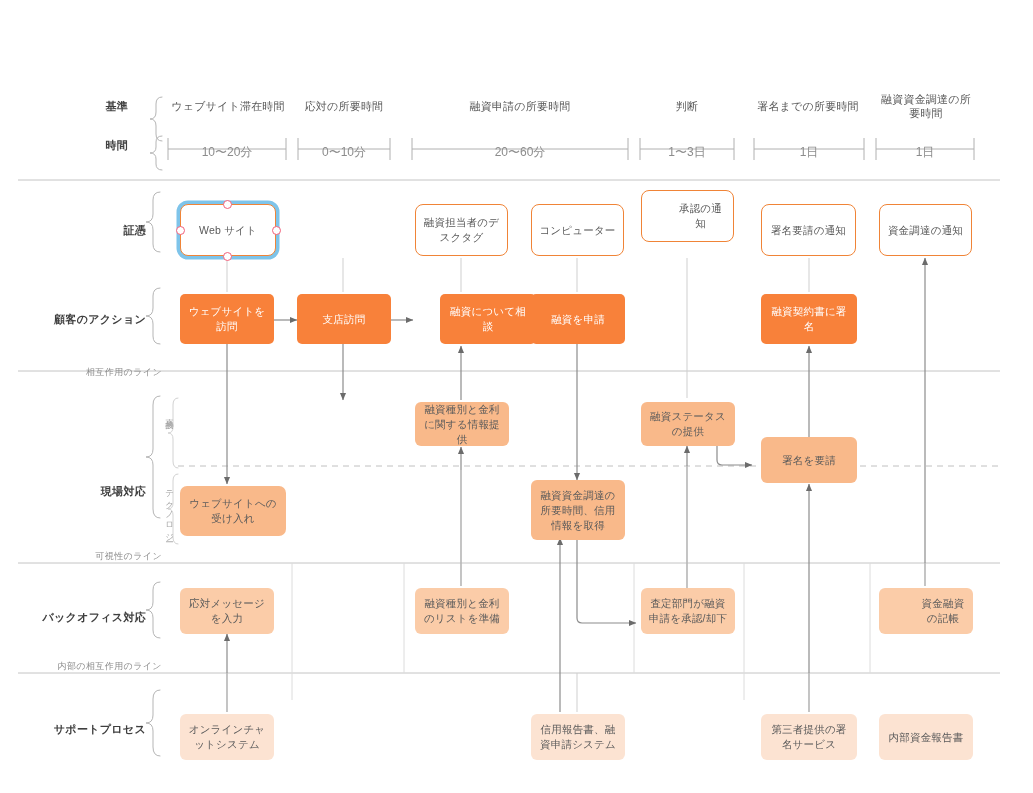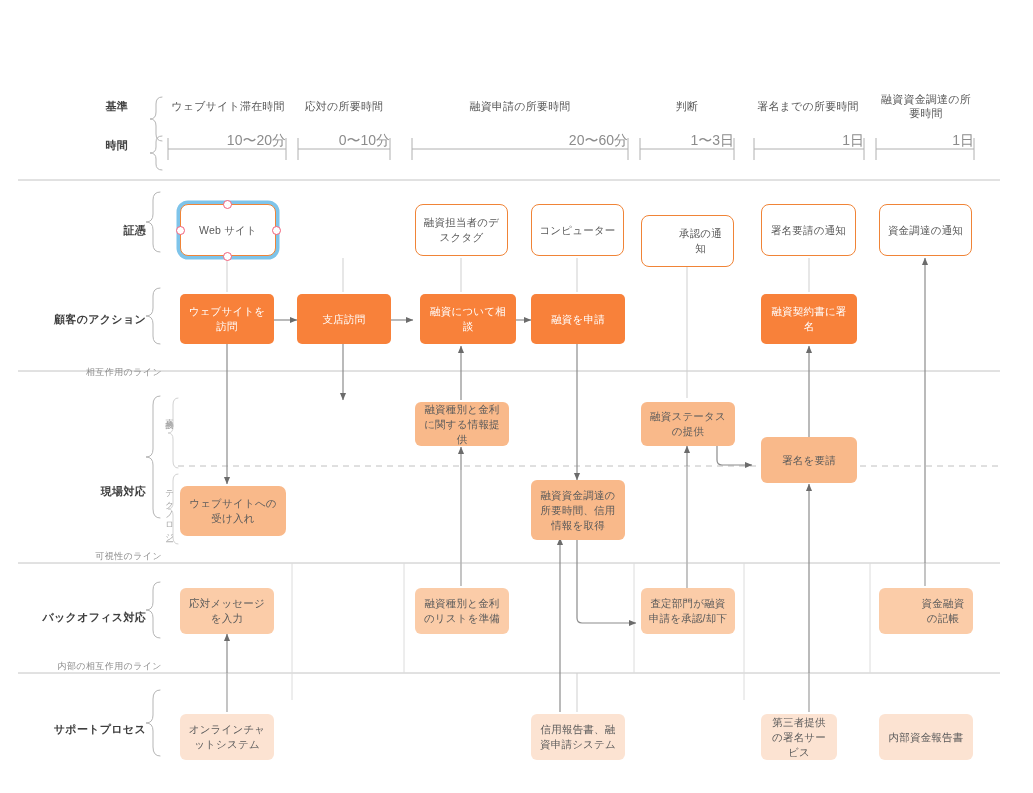--- a/index.html
+++ b/index.html
@@ -26,24 +26,25 @@
   .hdr-label{
     position:absolute;
     font-size:11px;
     color:#595959;
     text-align:center;
     line-height:14px;
     letter-spacing:.2px;
   }
   .time-label{
     position:absolute;
-    font-size:14px;
+    font-size:12px;
     color:#8c8c8c;
-    text-align:right;
+    text-align:center;
     line-height:13px;
+    margin-top:12px;
   }
   .row-label{
     position:absolute;
     font-size:11px;
     font-weight:bold;
     color:#3f3f3f;
     text-align:right;
     line-height:14px;
     letter-spacing:.3px;
   }
@@ -282,40 +283,40 @@
   <div class="line-label" style="left:0px;top:660px;width:162px;">内部の相互作用のライン</div>
 
   <div class="node evidence selected" style="left:180px;top:204px;width:96px;height:52px;">Web サイト</div>
   <div class="handle" style="left:223px;top:199.5px;"></div>
   <div class="handle" style="left:223px;top:251.5px;"></div>
   <div class="handle" style="left:175.5px;top:225.5px;"></div>
   <div class="handle" style="left:271.5px;top:225.5px;"></div>
 
   <div class="node evidence" style="left:415px;top:204px;width:93px;height:52px;">融資担当者のデスクタグ</div>
   <div class="node evidence" style="left:531px;top:204px;width:93px;height:52px;">コンピューター</div>
-  <div class="node evidence" style="left:641px;top:215px;width:93px;height:52px;padding-left:32px;">承認の通知</div>
+  <div class="node evidence" style="left:641px;top:190px;width:93px;height:52px;padding-left:32px;">承認の通知</div>
   <div class="node evidence" style="left:761px;top:204px;width:95px;height:52px;">署名要請の通知</div>
   <div class="node evidence" style="left:879px;top:204px;width:93px;height:52px;">資金調達の通知</div>
 
   <div class="node action" style="left:180px;top:294px;width:94px;height:50px;">ウェブサイトを訪問</div>
   <div class="node action" style="left:297px;top:294px;width:94px;height:50px;">支店訪問</div>
-  <div class="node action" style="left:420px;top:294px;width:96px;height:50px;">融資について相談</div>
+  <div class="node action" style="left:440px;top:294px;width:96px;height:50px;">融資について相談</div>
   <div class="node action" style="left:531px;top:294px;width:94px;height:50px;">融資を申請</div>
   <div class="node action" style="left:761px;top:294px;width:96px;height:50px;">融資契約書に署名</div>
 
   <div class="node onstage" style="left:415px;top:402px;width:94px;height:44px;">融資種別と金利に関する情報提供</div>
   <div class="node onstage" style="left:641px;top:402px;width:94px;height:44px;">融資ステータスの提供</div>
   <div class="node onstage" style="left:761px;top:437px;width:96px;height:46px;">署名を要請</div>
 
   <div class="node onstage" style="left:180px;top:486px;width:106px;height:50px;border-radius:7px;">ウェブサイトへの受け入れ</div>
   <div class="node onstage" style="left:531px;top:480px;width:94px;height:60px;">融資資金調達の所要時間、信用情報を取得</div>
 
   <div class="node backoffice" style="left:180px;top:588px;width:94px;height:46px;">応対メッセージを入力</div>
   <div class="node backoffice" style="left:415px;top:588px;width:94px;height:46px;">融資種別と金利のリストを準備</div>
   <div class="node backoffice" style="left:641px;top:588px;width:94px;height:46px;">査定部門が融資申請を承認/却下</div>
   <div class="node backoffice" style="left:879px;top:588px;width:94px;height:46px;padding-left:40px;">資金融資の記帳</div>
 
   <div class="node support" style="left:180px;top:714px;width:94px;height:46px;">オンラインチャットシステム</div>
   <div class="node support" style="left:531px;top:714px;width:94px;height:46px;">信用報告書、融資申請システム</div>
-  <div class="node support" style="left:761px;top:714px;width:76px;height:46px;">第三者提供の署名サービス</div>
+  <div class="node support" style="left:761px;top:714px;width:96px;height:46px;">第三者提供の署名サービス</div>
   <div class="node support" style="left:879px;top:714px;width:94px;height:46px;">内部資金報告書</div>
 
 </div>
 
 </body></html>

